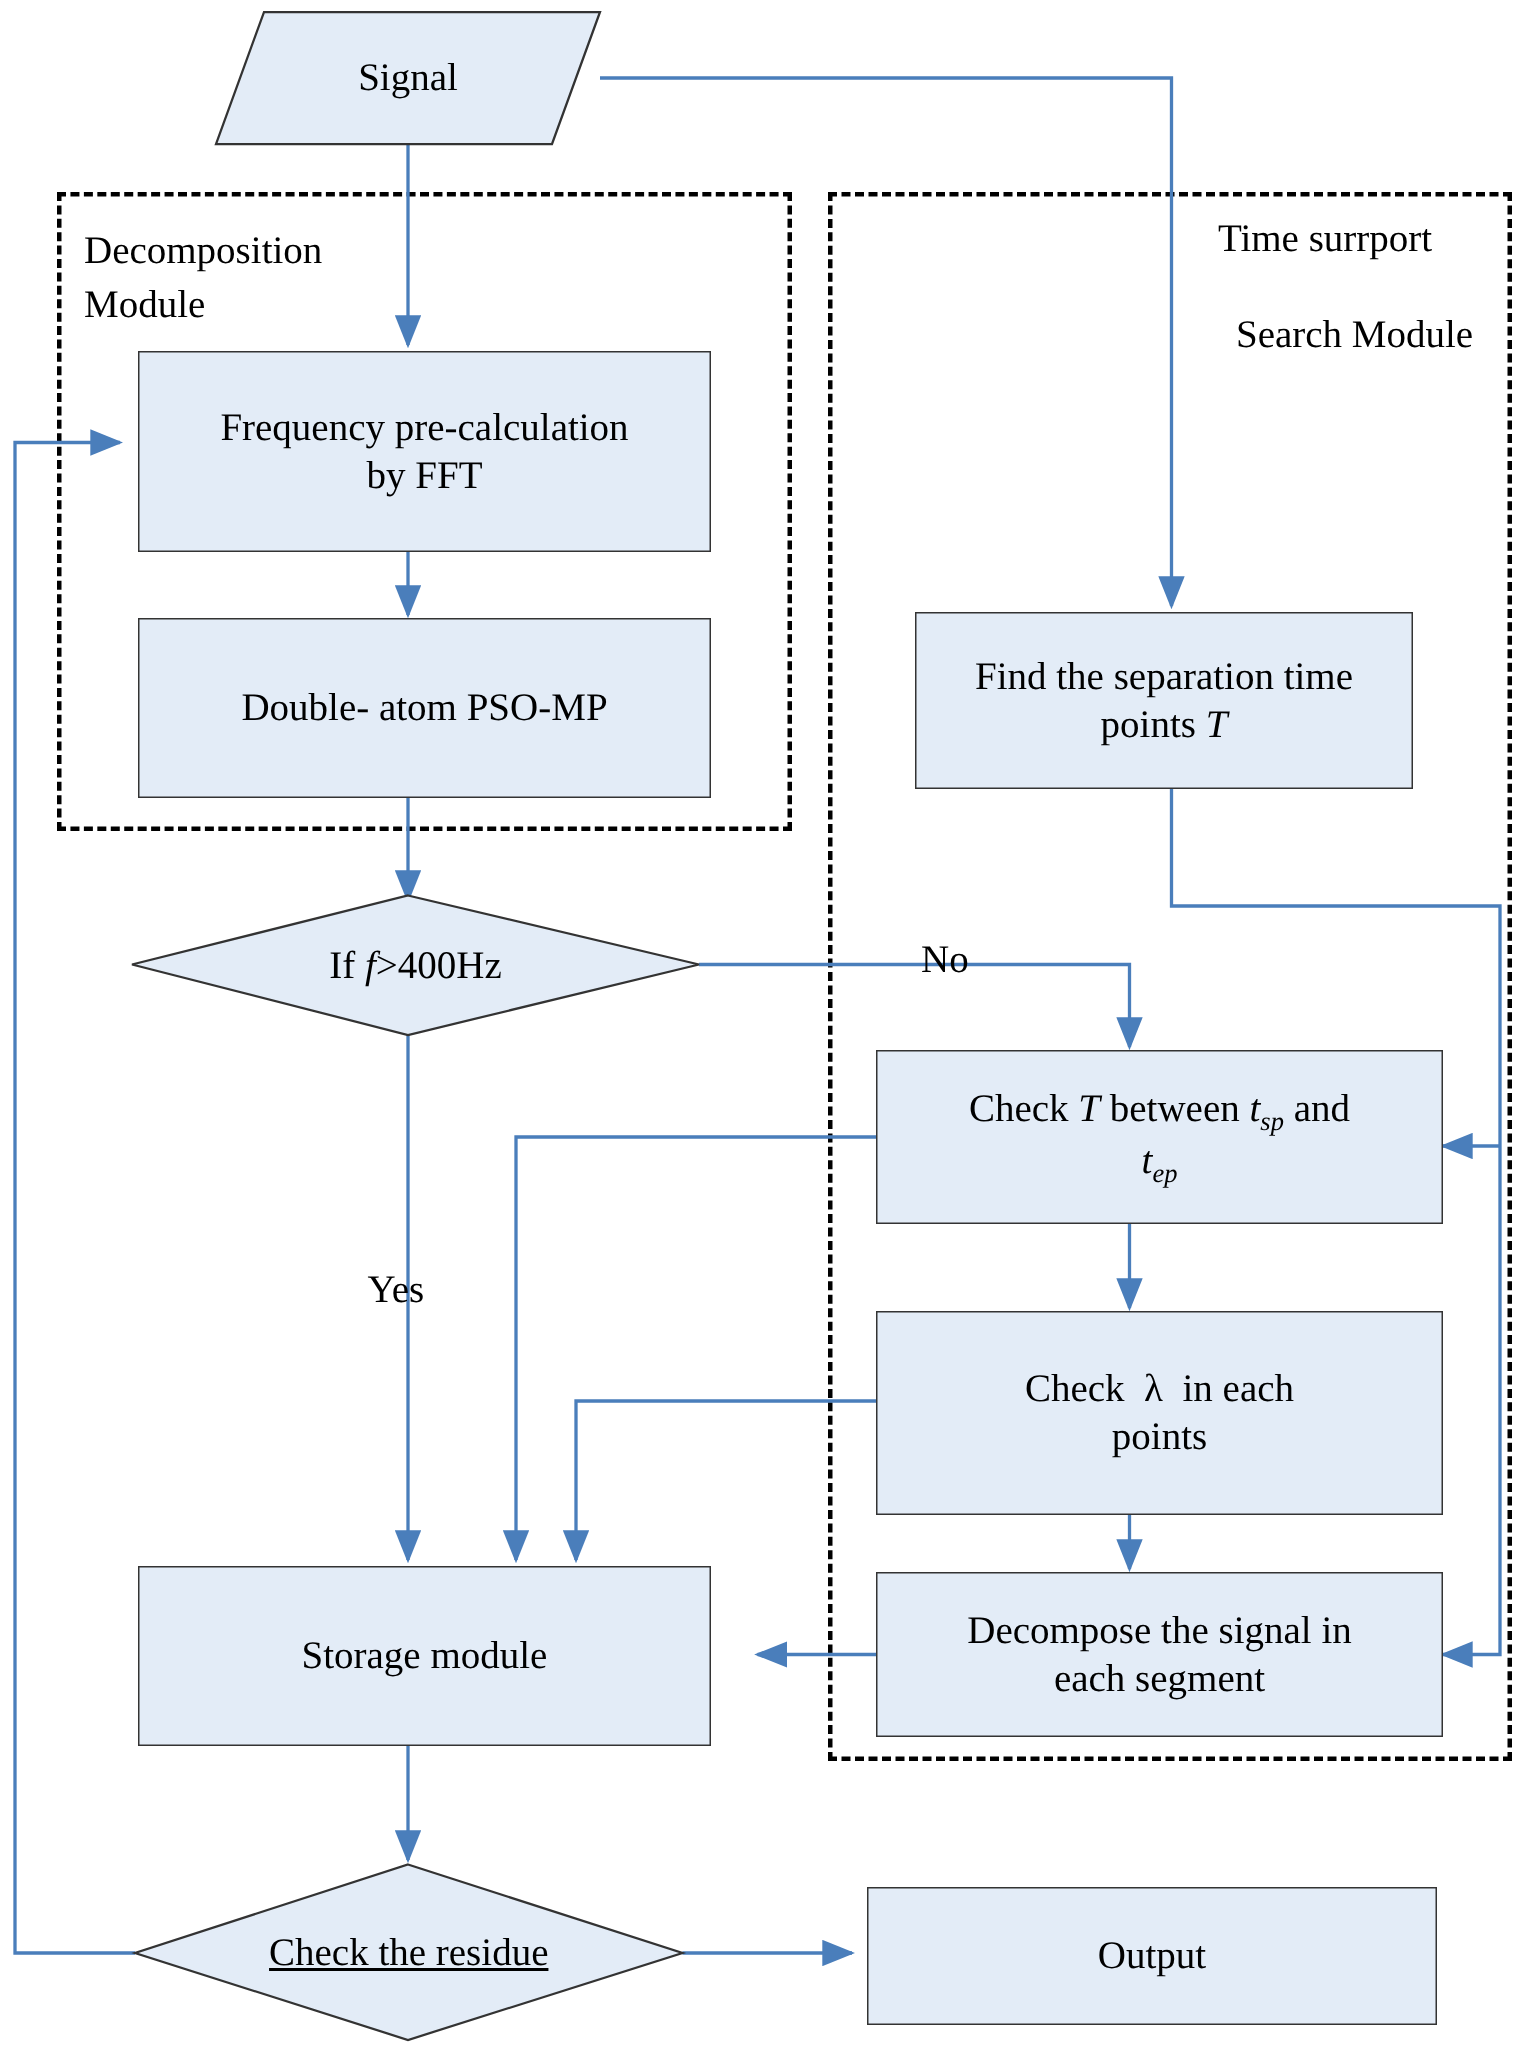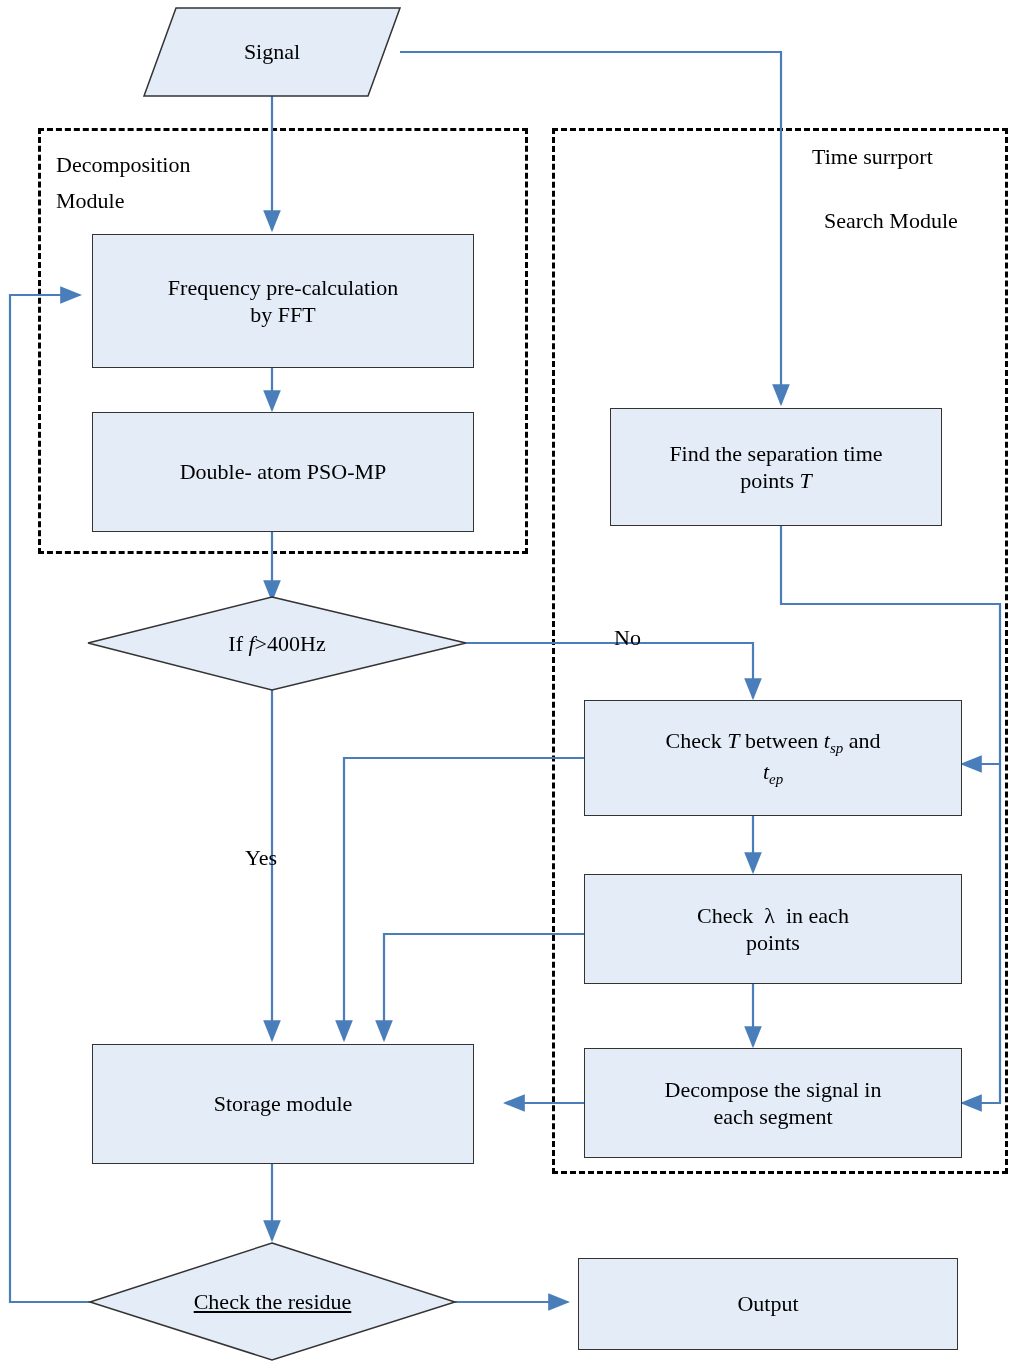--- a/index.html
+++ b/index.html
@@ -4,21 +4,21 @@
 <style>
   html,body{margin:0;padding:0;background:#fff;}
   body{width:1024px;height:1368px;position:relative;font-family:"Liberation Serif",serif;color:#000;}
   #canvas{position:absolute;left:0;top:0;width:1024px;height:1368px;}
   .node{position:absolute;box-sizing:border-box;display:flex;align-items:center;justify-content:center;text-align:center;}
   .box{background:#e3ecf7;border:1px solid #333;}
   .box span{display:block;line-height:1.25;padding:0 8px;}
   .dash{position:absolute;border:3px dashed #000;box-sizing:border-box;background:transparent;}
   .lbl{position:absolute;white-space:nowrap;}
   svg.edges{position:absolute;left:0;top:0;width:1024px;height:1368px;pointer-events:none;}
-  .txt25{font-size:22px;}
+  .txt25{font-size:26px;}
   i.it{font-style:italic;}
   sub{font-size:0.68em;font-style:italic;}
 </style>
 </head>
 <body>
 
 <div id="canvas">
 
   <div class="dash" style="left:38px;top:128px;width:490px;height:426px;"></div>
   <div class="dash" style="left:552px;top:128px;width:456px;height:1046px;"></div>
@@ -105,21 +105,21 @@
     <span>If&nbsp;<i class="it">f</i>&gt;400Hz</span>
   </div>
 
   <div class="node box txt25" style="left:584px;top:700px;width:378px;height:116px;">
     <div>
       <span>Check <i class="it">T</i> between <i class="it">t</i><sub>sp</sub> and</span>
       <span><i class="it">t</i><sub>ep</sub></span>
     </div>
   </div>
 
-  <div class="node box txt25" style="left:584px;top:874px;width:378px;height:110px;">
+  <div class="node box txt25" style="left:584px;top:874px;width:378px;height:136px;">
     <div>
       <span>Check &nbsp;λ&nbsp; in each</span>
       <span>points</span>
     </div>
   </div>
 
   <div class="node box txt25" style="left:584px;top:1048px;width:378px;height:110px;">
     <div>
       <span>Decompose the signal in</span>
       <span>each segment</span>

